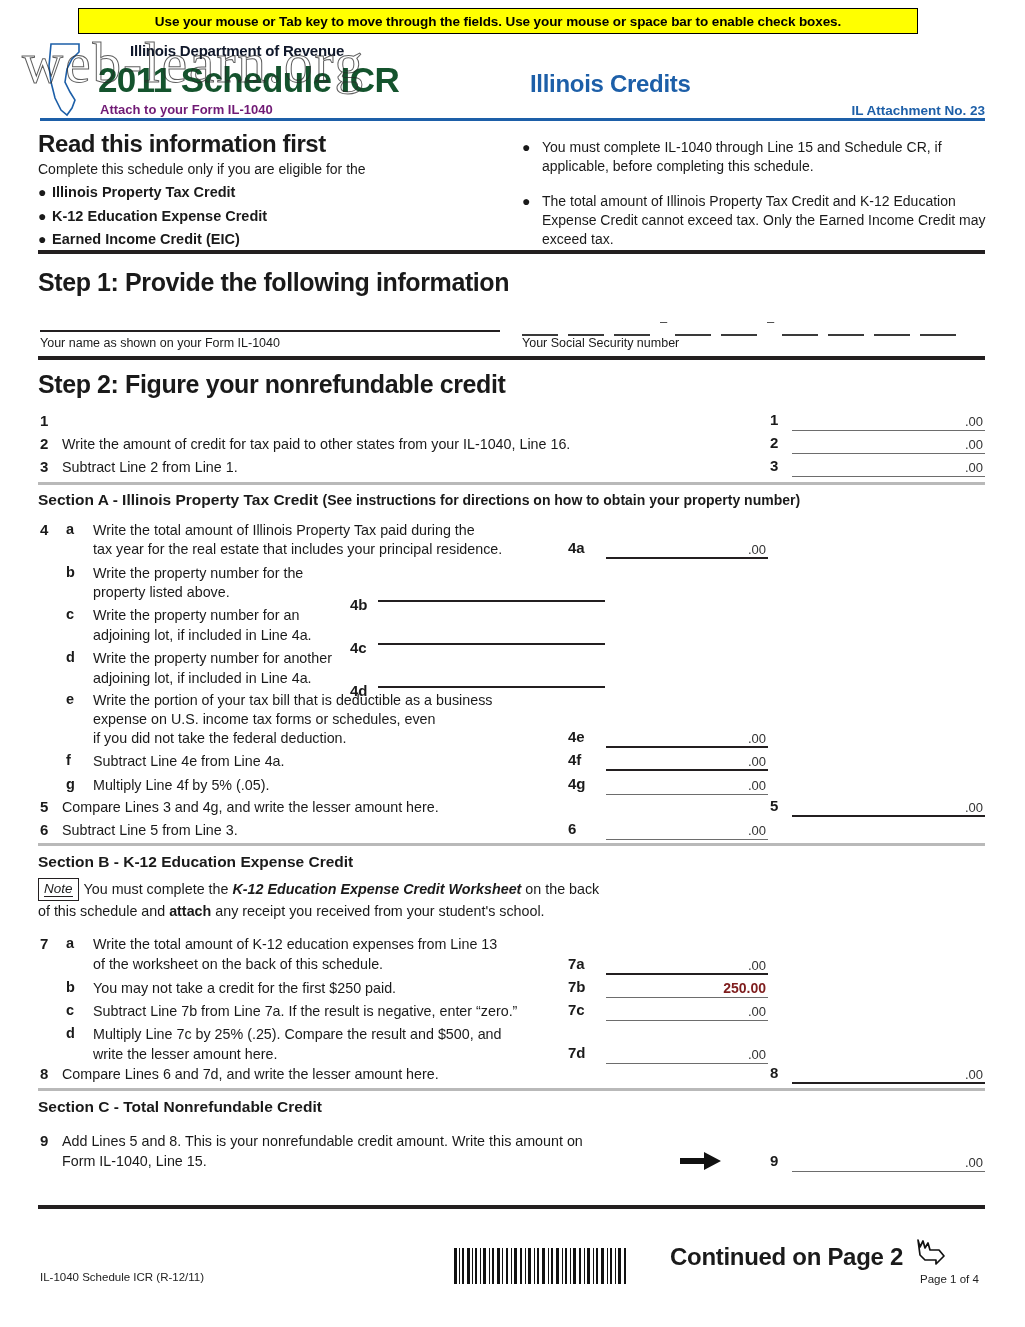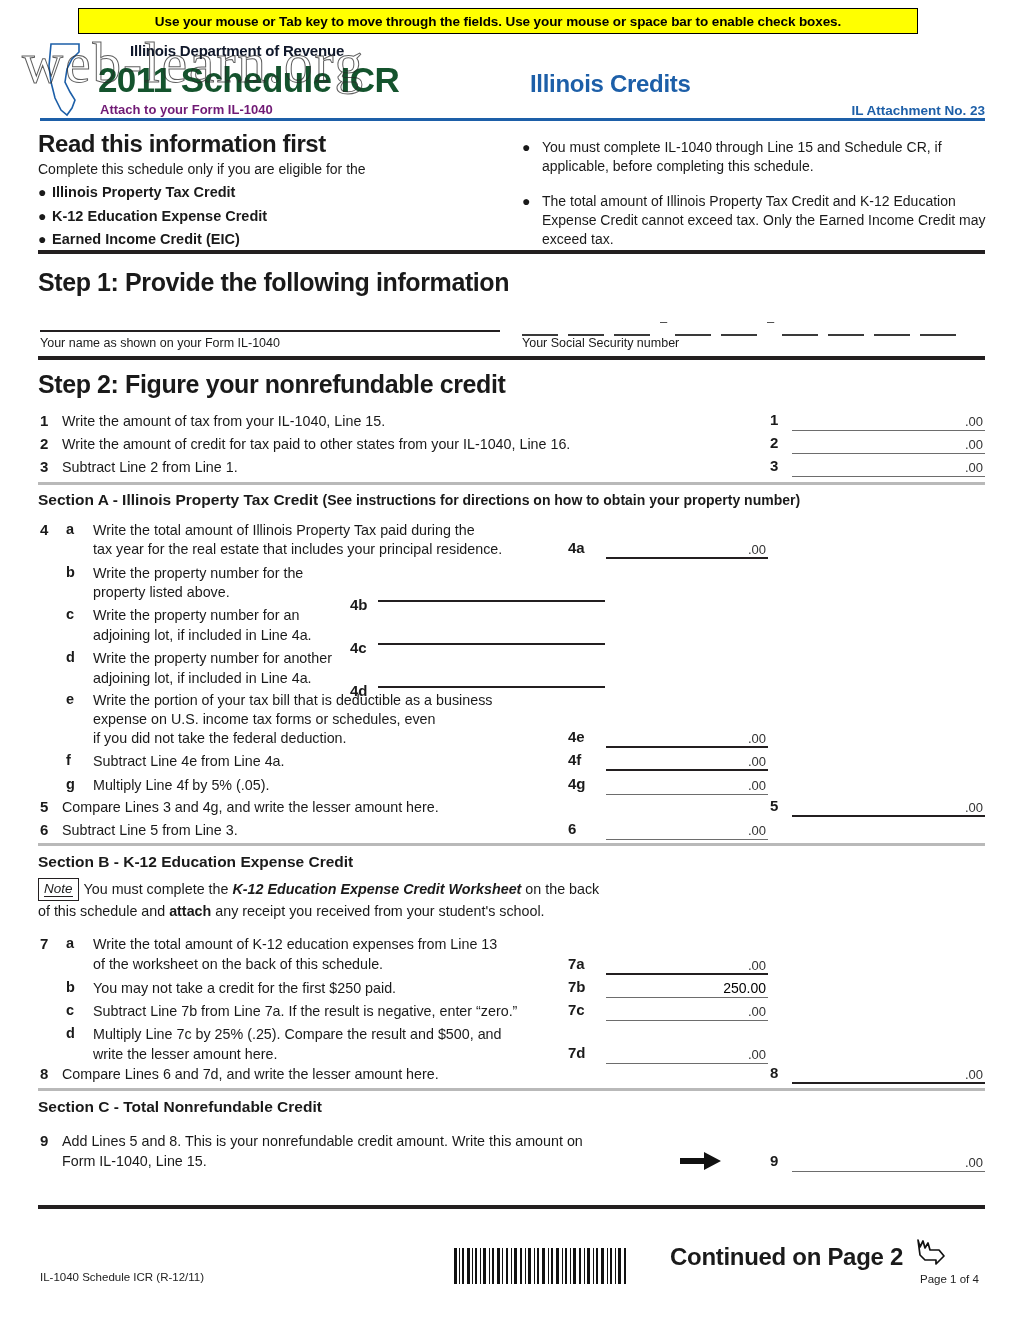--- a/index.html
+++ b/index.html
@@ -77,21 +77,21 @@
   .rnum{position:absolute;font-weight:bold;font-size:15px;}
   .rlet{position:absolute;font-weight:bold;font-size:14.5px;}
   .rtxt{position:absolute;font-size:14.3px;line-height:1.38;}
 
   
   .amt{position:absolute;height:20px;}
   .amt .lab{position:absolute;left:0;top:0;font-weight:bold;font-size:15px;}
   .amt .ln{position:absolute;bottom:0;height:2px;background:#231f20;}
   .amt .ln.thin{height:1.5px;background:#6d6d6d;}
   .amt .cents{position:absolute;bottom:2px;font-size:13px;color:#333;}
-  .amt .val{position:absolute;bottom:2px;font-weight:normal;font-size:14px;color:#000000;}
+  .amt .val{position:absolute;bottom:2px;font-weight:bold;font-size:14px;color:#7f1d1d;}
 
   
   .pline{position:absolute;height:20px;}
   .pline .lab{position:absolute;left:0;top:0;font-weight:bold;font-size:15px;margin-top:14px;}
   .pline .ln{position:absolute;bottom:0;height:2.5px;background:#231f20;}
 
   .sec-h{position:absolute;left:38px;font-size:15.5px;font-weight:bold;}
   .sec-h .norm{font-weight:bold;font-size:14px;}
   .gray-rule{position:absolute;left:38px;width:947px;height:3px;background:#b9b9b9;}
 
@@ -178,21 +178,20 @@
     <div class="bl" style="left:306px"></div>
     <div class="bl" style="left:352px"></div>
     <div class="bl" style="left:398px"></div>
   </div>
   <div class="sig-lbl" style="left:522px;top:336px">Your Social Security number</div>
   <div class="thick-rule" style="top:356px"></div>
 
   <div class="step-h" style="top:370px">Step 2: Figure your nonrefundable credit</div>
 
   <div class="rnum" style="left:40px;top:412px">1</div>
-  <div class="rtxt" style="left:62px;top:412px">Write the amount of tax from your IL-1040, Line 15.</div>
   <div class="amt" style="left:770px;top:411px;width:215px">
     <span class="lab">1</span>
     <span class="ln thin" style="left:22px;right:0"></span>
     <span class="val" style="right:28px"></span>
     <span class="cents" style="right:2px">.00</span>
   </div>
 
   <div class="rnum" style="left:40px;top:435px">2</div>
   <div class="rtxt" style="left:62px;top:435px">Write the amount of credit for tax paid to other states from your IL-1040, Line 16.</div>
   <div class="amt" style="left:770px;top:434px;width:215px">

